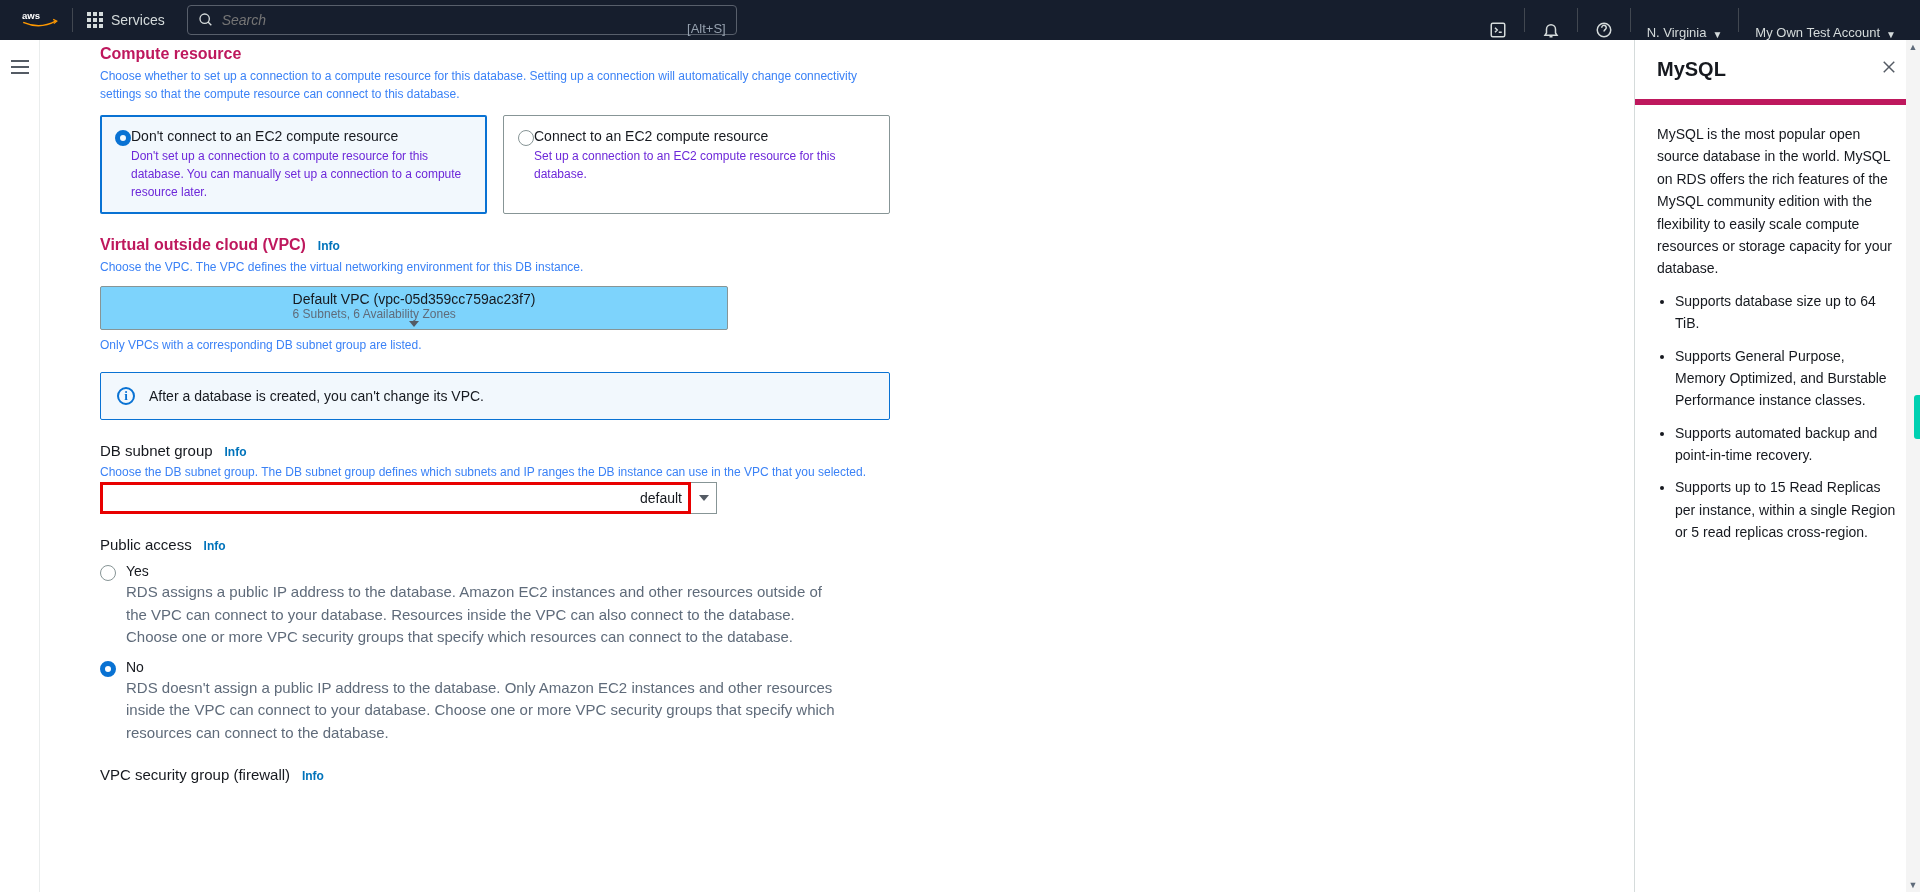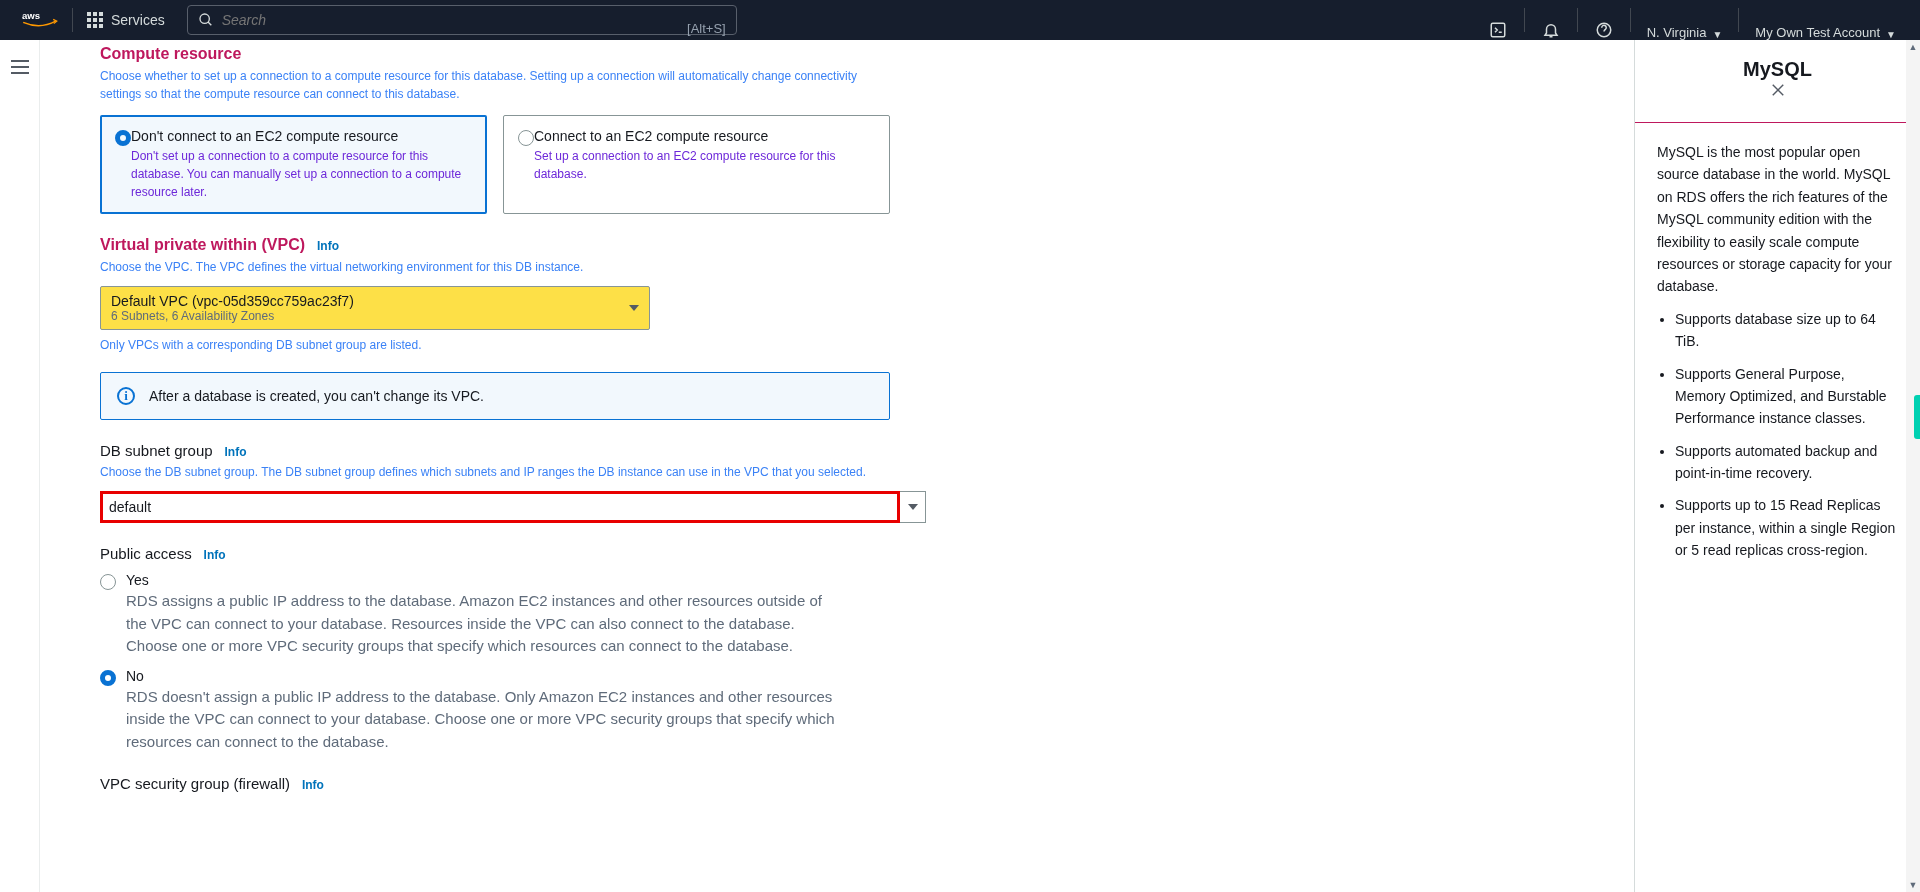--- a/index.html
+++ b/index.html
@@ -33,40 +33,40 @@
 .info-link { color:#0073bb; font-size:12px; font-weight:700; margin-left:8px; cursor:pointer; }
 
 .radio-tiles { display:flex; gap:16px; margin-top:12px; }
 .radio-tile { flex:1; border:1px solid #879596; border-radius:2px; padding:12px 14px; display:flex; cursor:pointer; background:#fff; }
 .radio-tile.selected { border:2px solid #0972d3; background:#f2f8fd; padding:11px 13px; }
 .radio-outer { width:16px; height:16px; border-radius:50%; border:1px solid #879596; flex-shrink:0; margin-top:2px; display:flex; align-items:center; justify-content:center; }
 .radio-tile.selected .radio-outer { border:5px solid #0972d3; }
 .radio-tile .title { font-size:14px; color:#16191f; }
 .radio-tile .desc { font-size:12px; color:#6d28d9; line-height:1.5; margin-top:3px; }
 
-.select-box { margin-top:10px; border:1px solid #879596; border-radius:2px; height:44px; display:flex; align-items:center; justify-content:space-between; padding:4px 10px; width:550px; cursor:pointer; background:#fde047; }
+.select-box { margin-top:10px; border:1px solid #879596; border-radius:2px; height:44px; display:flex; align-items:center; justify-content:space-between; padding:4px 10px; width:628px; cursor:pointer; background:#7dd3fc;flex-direction:column; }
 .select-box .sel-main { font-size:14px; color:#16191f; }
 .select-box .sel-sub { font-size:12px; color:#5f6b7a; }
 .caret-down { width:0; height:0; border-left:5px solid transparent; border-right:5px solid transparent; border-top:6px solid #545b64; }
 
 .alert-box { margin-top:18px; border:1px solid #0972d3; background:#f2f8fd; border-radius:2px; padding:14px 16px; display:flex; align-items:center; gap:14px; }
 .alert-box .alert-icon { width:18px; height:18px; border-radius:50%; border:2px solid #0972d3; color:#0972d3; display:flex; align-items:center; justify-content:center; font-weight:bold; font-family:serif; font-size:13px; flex-shrink:0; }
 
-.subnet-select { margin-top:10px; display:flex; width:826px; }
+.subnet-select { margin-top:1px; display:flex; width:617px;text-align:right; }
 .subnet-select .sel-input { flex:1; border:3px solid #e80000; padding:5px 6px; font-size:14px; background:#fff; }
 .subnet-select .sel-btn { width:26px; border:1px solid #879596; border-left:none; background:#fff; display:flex; align-items:center; justify-content:center; cursor:pointer; }
 
 .radio-list { margin-top:8px; }
 .radio-row { display:flex; gap:10px; align-items:flex-start; margin-top:10px; }
 .radio-row .rad { width:16px; height:16px; border-radius:50%; border:1px solid #879596; flex-shrink:0; margin-top:2px; display:flex; align-items:center; justify-content:center; }
 .radio-row.selected .rad { border:5px solid #0972d3; }
 .radio-row .rlabel { font-size:14px; color:#16191f; }
 .radio-row .rdesc { font-size:15px; color:#5f6b7a; margin-top:2px; line-height:1.5; max-width:710px; }
 
-.infopanel-header { display:flex; justify-content:space-between; align-items:center; padding:18px 22px; border-bottom:1px solid #be185d;flex-direction:column; }
+.infopanel-header { display:flex; justify-content:space-between; align-items:center; padding:18px 22px; border-bottom:6px solid #be185d; }
 .infopanel-header h2 { font-size:20px; font-weight:700; }
 .close-x { font-size:20px; color:#545b64; cursor:pointer; font-weight:400; }
 .infopanel-body { padding:18px 22px; font-size:14px; line-height:1.6; color:#16191f; }
 .infopanel-body ul { padding-left:18px; margin-top:10px; }
 .infopanel-body li { margin-bottom:10px; }
 
 .mt-block { margin-top:22px; }
 .page-scrolltrack { position:fixed; right:0; top:40px; bottom:0; width:14px; background:#f4f4f4; }
 .page-scrolltrack .arrow { height:14px; display:flex; align-items:center; justify-content:center; background:#f4f4f4; color:#5f6b7a; font-size:9px; }
 .green-strip { position:fixed; right:0; top:395px; width:6px; height:44px; background:#00d1b2; border-radius:3px 0 0 3px; }
@@ -171,21 +171,21 @@
             <div class="radio-outer"></div>
             <div>
               <div class="title">Connect to an EC2 compute resource</div>
               <div class="desc">Set up a connection to an EC2 compute resource for this database.</div>
             </div>
           </div>
         </div>
       </div>
 
       <div class="mt-block">
-        <span class="section-label">Virtual private within (VPC)</span>
+        <span class="section-label">Virtual outside cloud (VPC)</span>
         <span class="info-link">Info</span>
         <div class="help-text">Choose the VPC. The VPC defines the virtual networking environment for this DB instance.</div>
         <div class="select-box">
           <div>
             <div class="sel-main">Default VPC (vpc-05d359cc759ac23f7)</div>
             <div class="sel-sub">6 Subnets, 6 Availability Zones</div>
           </div>
           <div class="caret-down"></div>
         </div>
         <div class="help-text" style="margin-top:6px;">Only VPCs with a corresponding DB subnet group are listed.</div>

